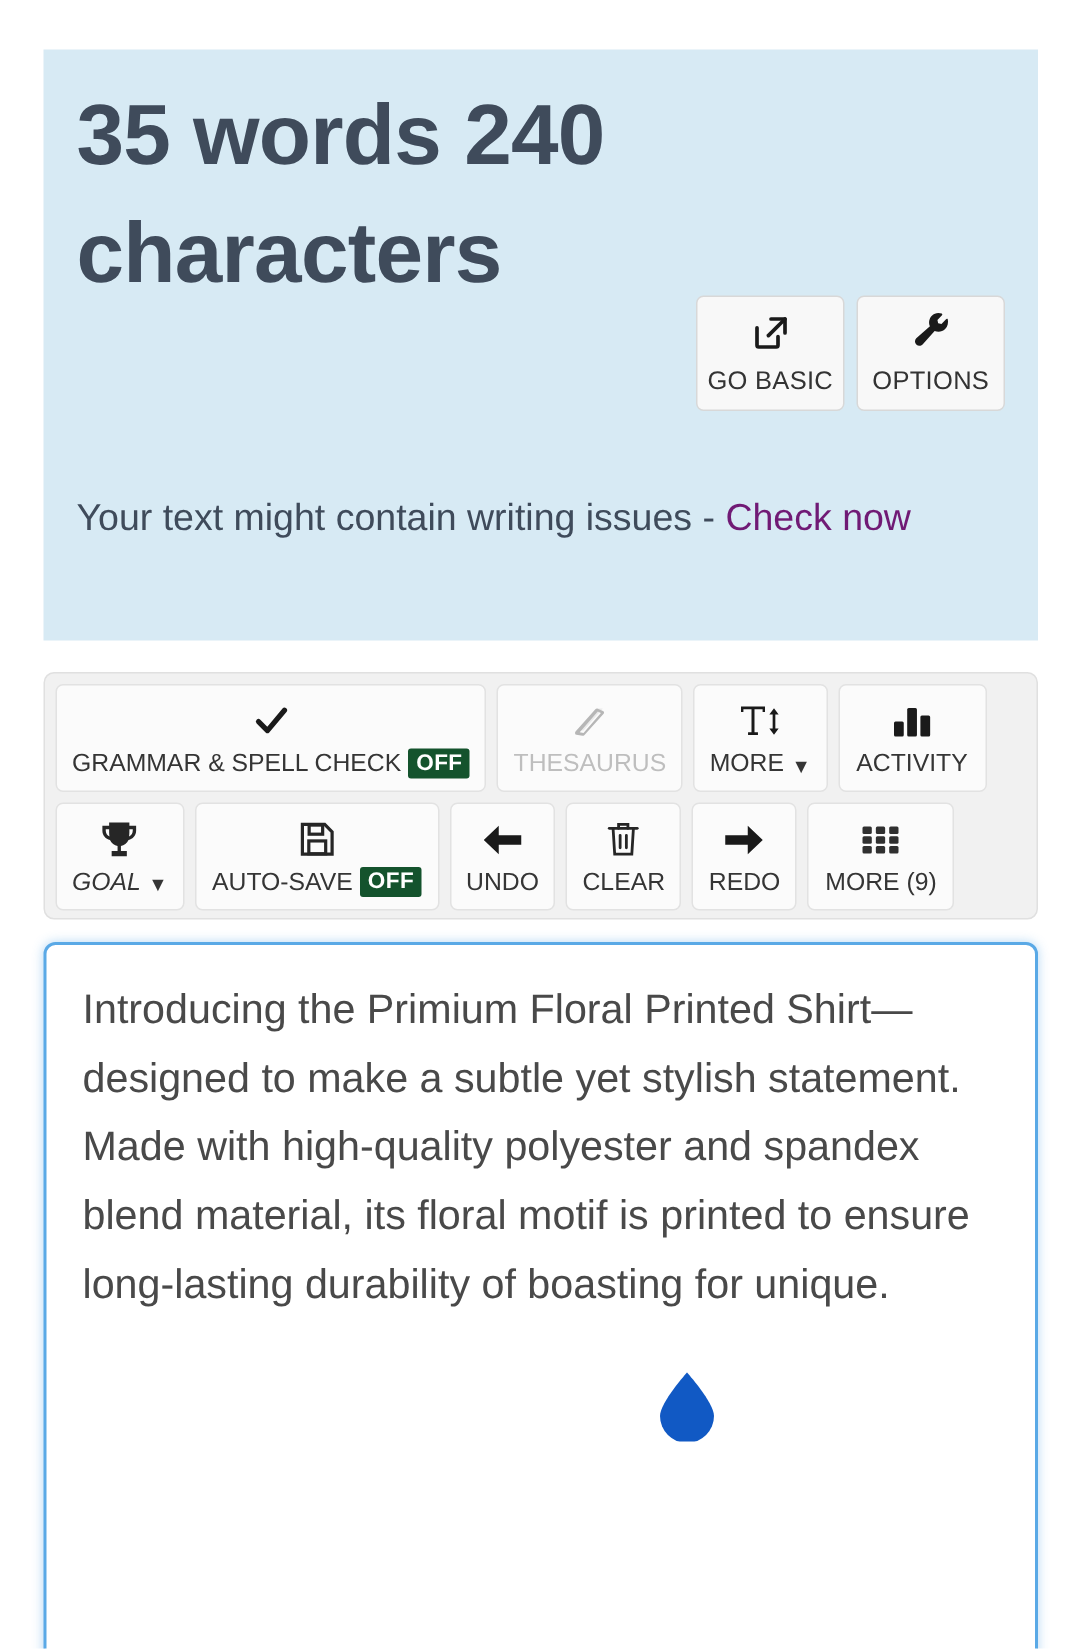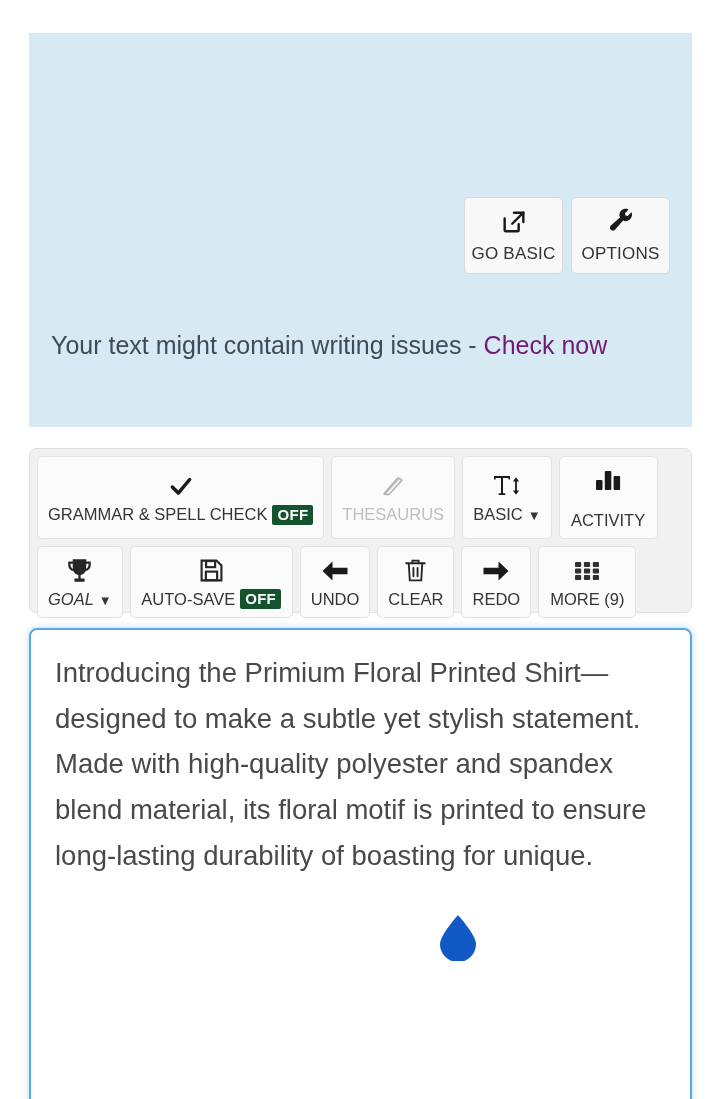--- a/index.html
+++ b/index.html
@@ -63,21 +63,21 @@
   .tbtn.dim .lbl, .tbtn.dim .ico { color: #9a9a9a; opacity: .62; }
   .badge-off {
     background: #14532d; color: #fff; font-size: 15px; font-weight: bold;
     padding: 1px 5px 2px; border-radius: 2px; letter-spacing: .3px;
   }
   .caret { font-size: 13px; line-height: 1; position: relative; top: 1px; }
 
   .b-grammar { flex: 0 0 285px; }
   .b-thes    { flex: 0 0 119px; }
   .b-case    { flex: 0 0 79px; }
-  .b-act     { flex: 0 0 99px; gap: 12px; }
+  .b-act     { flex: 0 0 99px; }
 
   .b-save { flex: 0 0 68px; }
   .b-goal { flex: 0 0 83px; font-style: italic; }
   .b-auto { flex: 0 0 163px; }
   .b-clear{ flex: 0 0 77px; }
   .b-undo { flex: 0 0 70px; }
   .b-redo { flex: 0 0 70px; }
   .b-more { flex: 0 0 98px; }
 
   
@@ -99,20 +99,21 @@
     width: 42px; height: 48px;
     pointer-events: none;
   }
 </style>
 </head>
 <body>
 
 <div class="page">
 
   <div class="header">
+    <div class="counter">35 words 240 characters</div>
 
     <div class="hdr-btns">
 
       <div class="hdr-btn">
         <span class="ico">
           <svg width="28" height="28" viewBox="0 0 24 24" fill="none" stroke="#1a1a1a" stroke-width="2.1" stroke-linecap="round" stroke-linejoin="round">
             <path d="M4 9v10a1 1 0 0 0 1 1h10a1 1 0 0 0 1-1v-5"></path>
             <path d="M12 4h8v8"></path>
             <path d="M20 4L10.5 13.5"></path>
           </svg>
@@ -162,21 +163,21 @@
       </div>
 
       <div class="tbtn b-case">
         <span class="ico">
           <svg width="30" height="28" viewBox="0 0 30 28" fill="#1a1a1a">
             <path d="M2 4h16v3.6h-1.6V5.9H11v15.3h2.3V23H6.7v-1.8H9V5.9H3.6v1.7H2V4z"></path>
             <path d="M24 5.2l3.1 4.2h-2.2v9.2h2.2L24 22.8l-3.1-4.2h2.2V9.4h-2.2L24 5.2z"></path>
           </svg>
         </span>
         <span class="lbl">
-          <span>BASIC</span>
+          <span>MORE</span>
           <span class="caret">▼</span>
         </span>
       </div>
 
       <div class="tbtn b-act">
         <span class="ico">
           <svg width="28" height="26" viewBox="0 0 28 26" fill="#1a1a1a">
             <rect x="2" y="13" width="6.5" height="10" rx="1"></rect>
             <rect x="10.8" y="4" width="6.5" height="19" rx="1"></rect>
             <rect x="19.6" y="9" width="6.5" height="14" rx="1"></rect>

